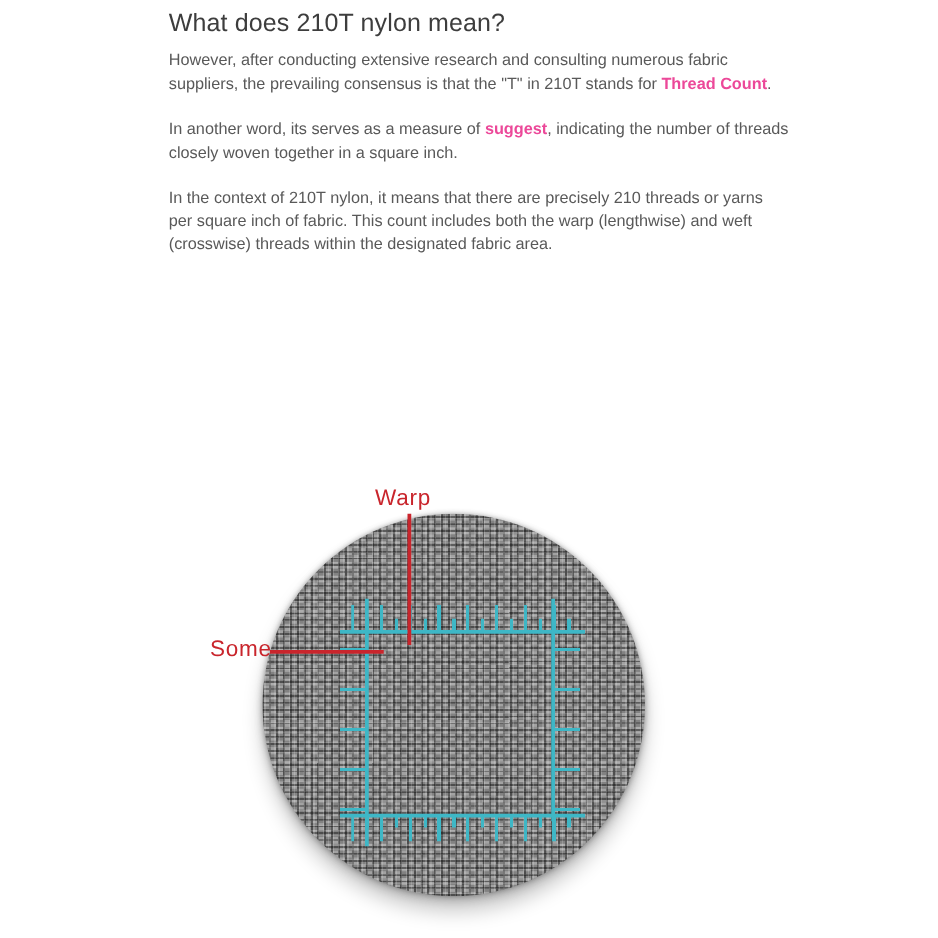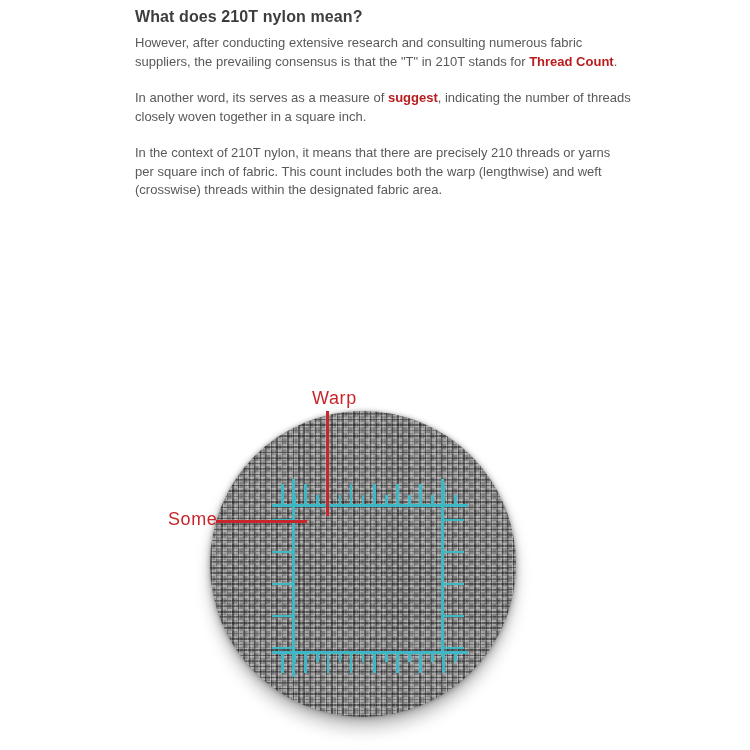--- a/index.html
+++ b/index.html
@@ -15,33 +15,33 @@
     background:#ffffff;
     font-family:"Liberation Sans","DejaVu Sans",sans-serif;
     overflow:hidden;
   }
   .article{
     position:absolute;
     left:135px; top:8px;
     width:497px;
   }
   .article h1{
-    font-size:16px;
-    font-weight:700;
+    font-size:20px;
+    font-weight:400;
     color:var(--title-color);
     letter-spacing:.1px;
     margin:0 0 8px 0;
   }
   .article p{
     font-size:13px;
     line-height:18.5px;
     color:var(--body-color);
     margin:0 0 18px 0;
   }
-  .article p b{font-weight:700;color:#b91c1c;}
+  .article p b{font-weight:700;color:#ec4899;}
 
   
   .diagram{position:absolute;left:0;top:0;width:750px;height:750px;pointer-events:none;}
 
   .fabric-circle{
     position:absolute;
     left:210px; top:411px;
     width:306px; height:306px;
     border-radius:50%;
     background-color:#8b8b8b;
@@ -80,21 +80,21 @@
   .warp-line{left:326px; top:411px; width:2.5px; height:105px;}
   .weft-line{left:216px; top:520px; width:91px;  height:2.5px;}
 
   .pointer-label{
     position:absolute;
     font-size:18px;
     letter-spacing:.6px;
     color:var(--accent-red);
     font-weight:400;
   }
-  .warp-label{left:312px; top:388px;}
+  .warp-label{left:300px; top:388px;}
   .weft-label{left:168px; top:509px;}
 </style>
 </head>
 <body>
 
 <div class="article">
   <h1>What does 210T nylon mean?</h1>
 
 
 

